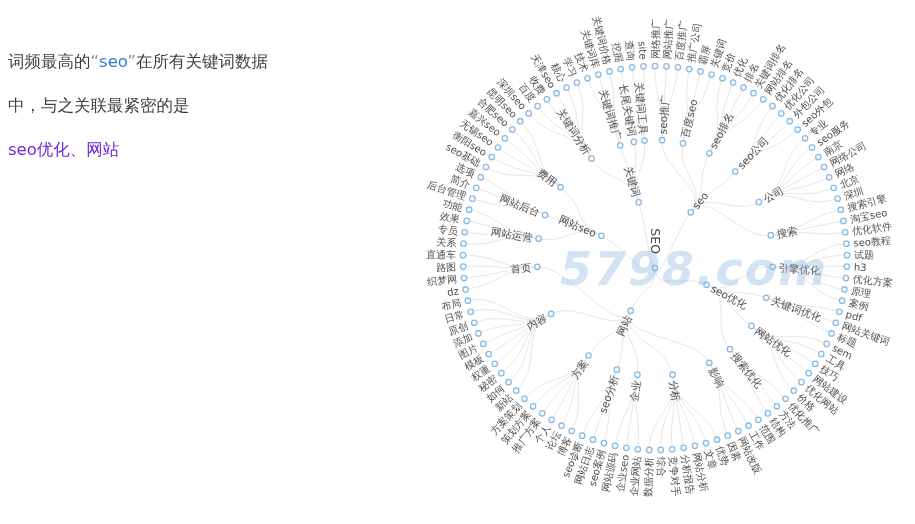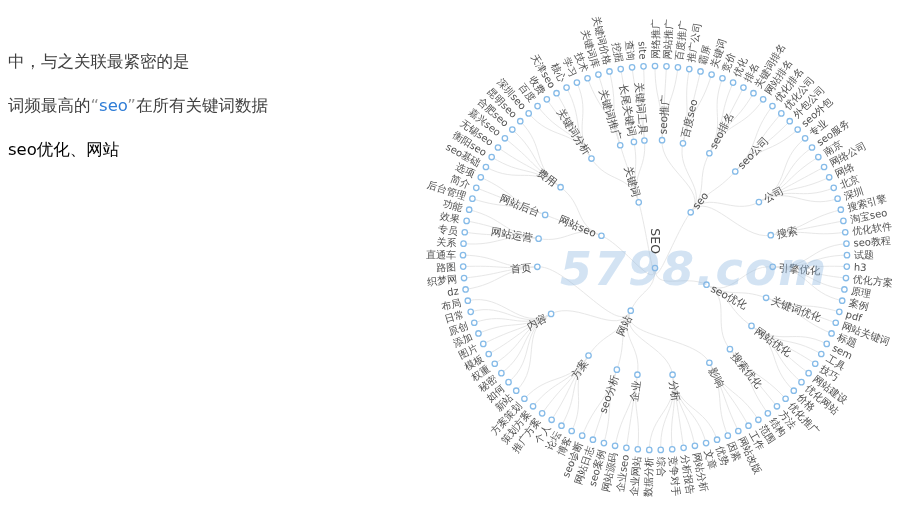--- a/index.html
+++ b/index.html
@@ -4,35 +4,35 @@
 <style>
   html,body{margin:0;padding:0;}
   body{
     width:915px;height:524px;background:#ffffff;overflow:hidden;position:relative;
     font-family:"DejaVu Sans","Liberation Sans",sans-serif;
   }
   .insight-panel{position:absolute;left:8px;top:50px;width:360px;font-size:16.5px;color:#3f3f3f;line-height:1.4;}
   .insight-panel p{margin:0 0 21px 0;}
   .kw{color:#2e7cd6;}
   .quote{color:#8f8f8f;}
-  .answer{color:#000000;cursor:pointer;}
+  .answer{color:#6d28d9;cursor:pointer;}
   .tree-wrap{position:absolute;left:398px;top:0;width:517px;height:524px;}
   svg text{font-family:"DejaVu Sans","Liberation Sans",sans-serif;}
   .watermark{
     position:absolute;left:560px;top:242px;width:280px;
     font-size:46px;font-weight:bold;font-style:italic;letter-spacing:2px;
     color:#8db8e2;opacity:0.38;pointer-events:none;white-space:nowrap;
   }
 </style>
 </head>
 <body>
 
 <div class="insight-panel">
+  <p><span>词频最高的</span><span class="quote">“</span><span class="kw">seo</span><span class="quote">”</span><span>在所有关键词数据</span></p>
   <p>中，与之关联最紧密的是</p>
-  <p><span>词频最高的</span><span class="quote">“</span><span class="kw">seo</span><span class="quote">”</span><span>在所有关键词数据</span></p>
   <p class="answer">seo优化、网站</p>
 </div>
 
 <div class="tree-wrap">
   <svg id="tree-svg" width="517" height="524">
       <path d="M257,268 C257,292 277.9324901610724,231.20763437737145 292.7083655688882,212.29537629081014" fill="none" stroke="#e7e7e7" stroke-width="1"></path>
       <path d="M292.7083655688882,212.29537629081014 C311.17820982865794,188.65505368260847 262.262765547163,170.1575085804393 264.05689016551395,140.21120468740725" fill="none" stroke="#e7e7e7" stroke-width="1"></path>
       <path d="M264.05689016551395,140.21120468740725 C266.26964386148023,103.27742988600104 256.99999999999994,103 256.99999999999994,66" fill="none" stroke="#e7e7e7" stroke-width="1"></path>
       <path d="M264.05689016551395,140.21120468740725 C266.26964386148023,103.27742988600104 266.26964386148035,103.27742988600104 268.48239755744663,66.34365508459484" fill="none" stroke="#e7e7e7" stroke-width="1"></path>
       <path d="M264.05689016551395,140.21120468740725 C266.26964386148023,103.27742988600104 275.50610480373774,104.10872641701522 279.9236911117268,67.37339014236721" fill="none" stroke="#e7e7e7" stroke-width="1"></path>

